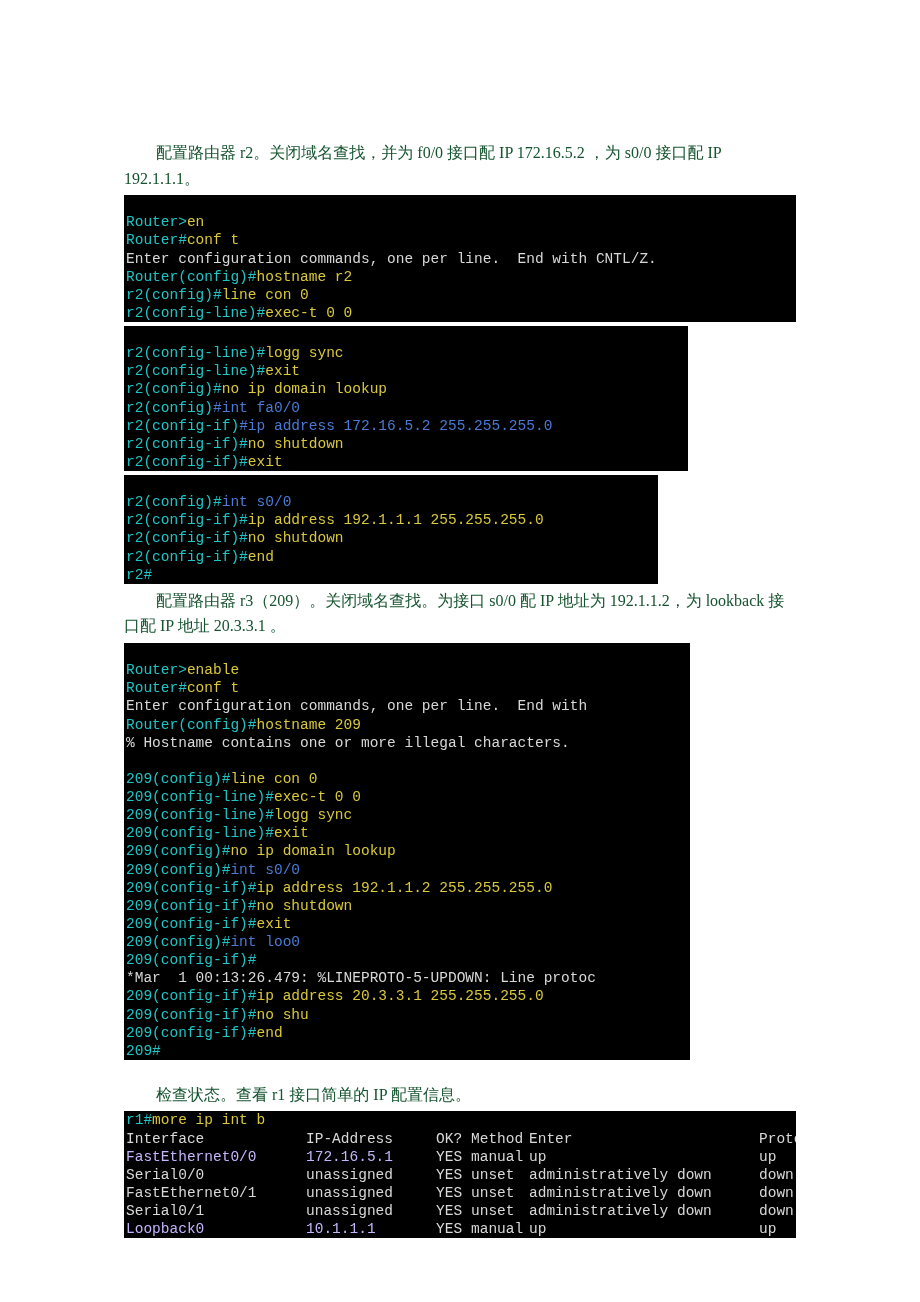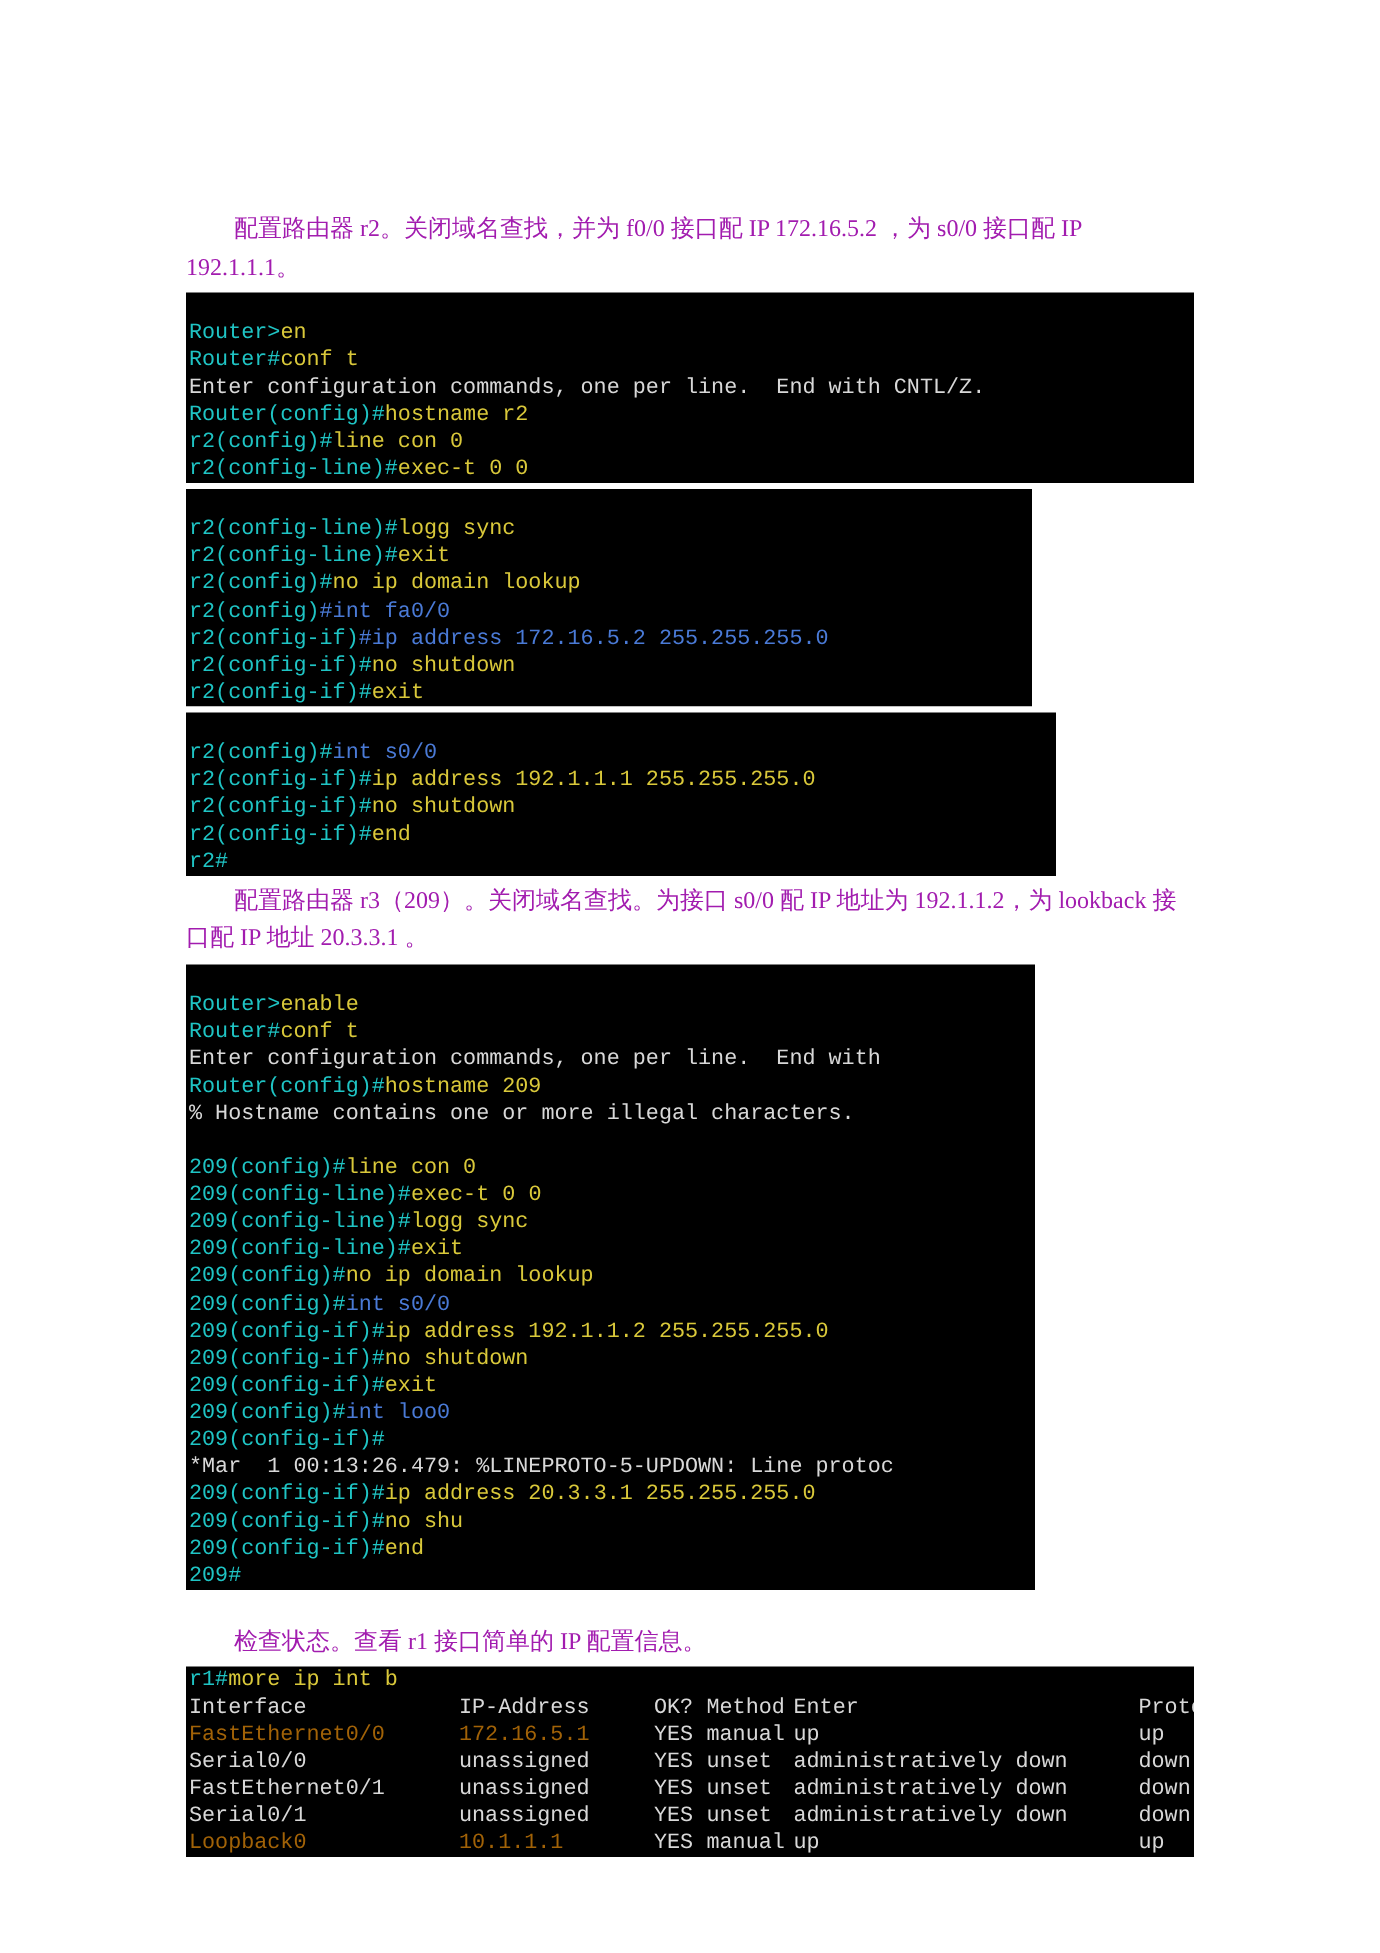--- a/index.html
+++ b/index.html
@@ -4,21 +4,21 @@
   <style>
     * { margin: 0; padding: 0; box-sizing: border-box; }
     body {
       width: 920px;
       background: #fff;
       font-family: "SimSun", serif;
       font-size: 16px;
       padding: 140px 124px 40px 124px;
     }
     .para {
-      color: #a21caf;
+      color: #14532d;
       margin-bottom: 4px;
       line-height: 1.6;
       text-indent: 2em;
     }
     .terminal {
       background: #000;
       font-family: "Courier New", monospace;
       font-size: 14.5px;
       line-height: 1.25;
       padding: 0 2px;
@@ -26,21 +26,21 @@
       overflow: hidden;
     }
     .terminal-gap {
       height: 4px;
       background: #fff;
     }
     .cyan { color: #1fc4c4; }
     .white { color: #d8d8d8; }
     .yellow { color: #d9c83a; }
     .blue { color: #4a7ad6; }
-    .green { color: #a16207; }
+    .green { color: #c4b5fd; }
     .col-iface { display: inline-block; width: 180px; }
     .col-ip { display: inline-block; width: 130px; }
     .col-ok { display: inline-block; width: 35px; font-family: Liberation Mono, monospace; }
     .col-method { display: inline-block; width: 58px; }
     .col-status { display: inline-block; width: 230px; }
     .spacer { height: 22px; }
   </style>
 </head>
 <body>
 
@@ -58,21 +58,21 @@
 <div class="terminal" style="width:564px;">
 <span class="cyan">r2(config-line)#</span><span class="yellow">logg sync</span>
 <span class="cyan">r2(config-line)#</span><span class="yellow">exit</span>
 <span class="cyan">r2(config)#</span><span class="yellow">no ip domain lookup</span>
 <span class="cyan">r2(config)</span><span class="blue">#int fa0/0</span>
 <span class="cyan">r2(config-if)</span><span class="blue">#ip address 172.16.5.2 255.255.255.0</span>
 <span class="cyan">r2(config-if)#</span><span class="yellow">no shutdown</span>
 <span class="cyan">r2(config-if)#</span><span class="yellow">exit</span>
 </div>
 <div class="terminal-gap"></div>
-<div class="terminal" style="width:580px;">
+<div class="terminal" style="width:534px;">
 <span class="cyan">r2(config)#</span><span class="blue">int s0/0</span>
 <span class="cyan">r2(config-if)#</span><span class="yellow">ip address 192.1.1.1 255.255.255.0</span>
 <span class="cyan">r2(config-if)#</span><span class="yellow">no shutdown</span>
 <span class="cyan">r2(config-if)#</span><span class="yellow">end</span>
 <span class="cyan">r2#</span>
 </div>
 
 <p class="para" style="margin-top:4px;"><span>配置路由器 r3（209）。关闭域名查找。为接口 s0/0 配 IP 地址为 192.1.1.2，为 lookback 接口配 IP 地址 20.3.3.1 。</span></p>
 
 <div class="terminal" style="width:566px;">

